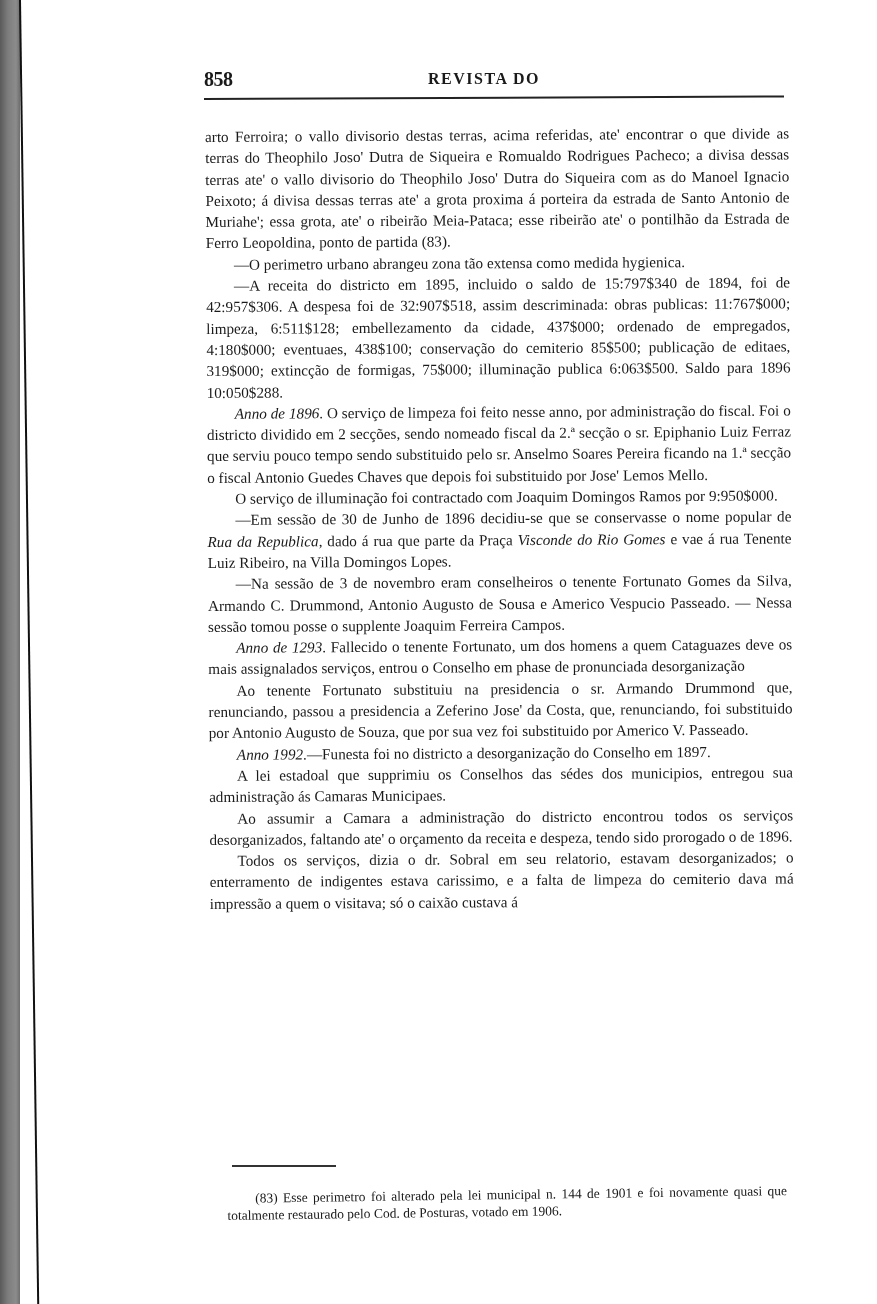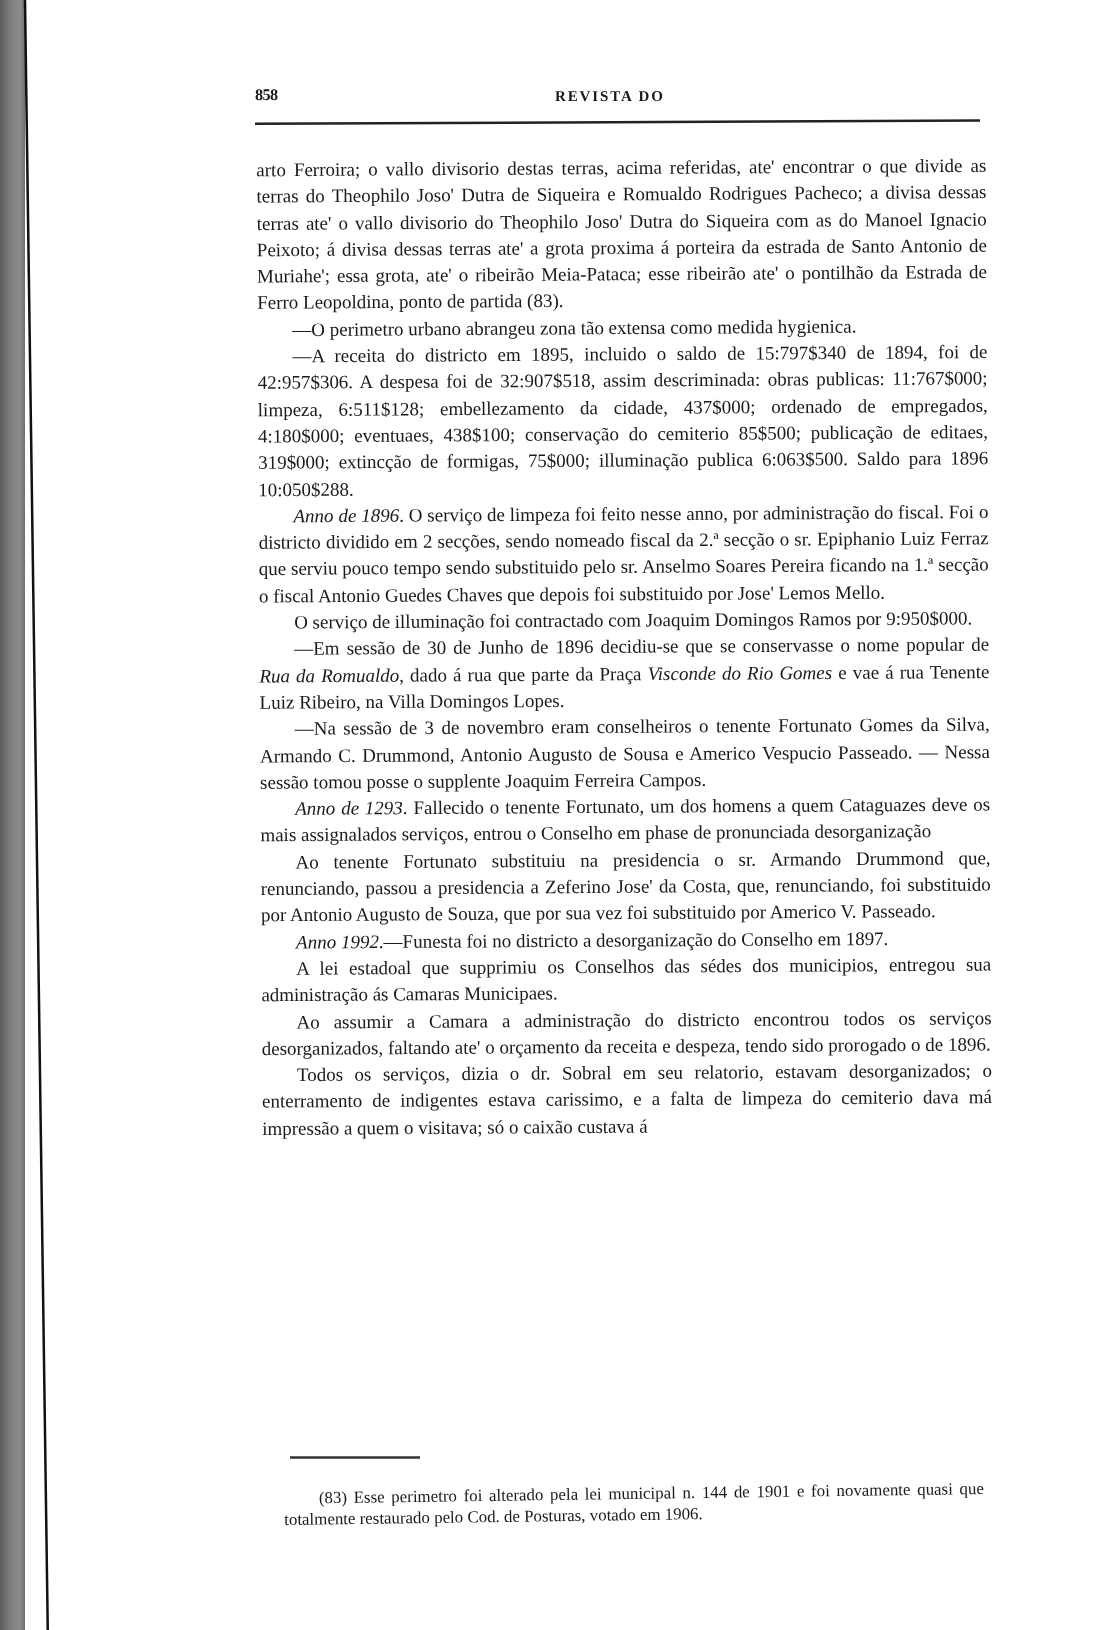--- a/index.html
+++ b/index.html
@@ -12,24 +12,24 @@
     background: linear-gradient(90deg, #5a5a5a 0%, #7d7d7d 40%, #8c8c8c 80%, #6e6e6e 100%);
   }
   .spine-edge {
     position: absolute; left: 19px; top: 0; width: 2px; height: 1304px; background: #111;
     transform: skewX(0.8deg); transform-origin: top left;
   }
   .header {
     position: absolute; left: 204px; top: 68px; width: 580px; height: 22px;
   }
   .page-number {
-    position: absolute; left: 0; top: 0; font-size: 13px; font-weight: bold; letter-spacing: -0.5px;
+    position: absolute; left: 0; top: 0; font-size: 20px; font-weight: bold; letter-spacing: -0.5px;
   }
   .running-title {
-    position: absolute; left: 240px; top: 2px; font-size: 12px; font-weight: bold; letter-spacing: 1.5px;
+    position: absolute; left: 224px; top: 2px; font-size: 16px; font-weight: bold; letter-spacing: 1.5px;
   }
   .header-rule {
     position: absolute; left: 204px; top: 98px; width: 580px; height: 2px; background: #222;
     transform: rotate(-0.25deg); transform-origin: left center;
   }
   .body-text {
     position: absolute; left: 205px; top: 126px; width: 584px;
     font-size: 15.2px; line-height: 21.3px; text-align: justify;
     transform: rotate(-0.35deg); transform-origin: left top;
   }
@@ -57,21 +57,21 @@
   <span class="running-title">REVISTA DO</span>
 </div>
 <div class="header-rule"></div>
 
 <div class="body-text">
   <p class="noindent">arto Ferroira; o vallo divisorio destas terras, acima referidas, ate' encontrar o que divide as terras do Theophilo Joso' Dutra de Siqueira e Romualdo Rodrigues Pacheco; a divisa dessas terras ate' o vallo divisorio do Theophilo Joso' Dutra do Siqueira com as do Manoel Ignacio Peixoto; á divisa dessas terras ate' a grota proxima á porteira da estrada de Santo Antonio de Muriahe'; essa grota, ate' o ribeirão Meia-Pataca; esse ribeirão ate' o pontilhão da Estrada de Ferro Leopoldina, ponto de partida (83).</p>
   <p>—O perimetro urbano abrangeu zona tão extensa como medida hygienica.</p>
   <p>—A receita do districto em 1895, incluido o saldo de 15:797$340 de 1894, foi de 42:957$306. A despesa foi de 32:907$518, assim descriminada: obras publicas: 11:767$000; limpeza, 6:511$128; embellezamento da cidade, 437$000; ordenado de empregados, 4:180$000; eventuaes, 438$100; conservação do cemiterio 85$500; publicação de editaes, 319$000; extincção de formigas, 75$000; illuminação publica 6:063$500. Saldo para 1896 10:050$288.</p>
   <p><i>Anno de 1896</i><span>. O serviço de limpeza foi feito nesse anno, por administração do fiscal. Foi o districto dividido em 2 secções, sendo nomeado fiscal da 2.ª secção o sr. Epiphanio Luiz Ferraz que serviu pouco tempo sendo substituido pelo sr. Anselmo Soares Pereira ficando na 1.ª secção o fiscal Antonio Guedes Chaves que depois foi substituido por Jose' Lemos Mello.</span></p>
   <p>O serviço de illuminação foi contractado com Joaquim Domingos Ramos por 9:950$000.</p>
-  <p><span>—Em sessão de 30 de Junho de 1896 decidiu-se que se conservasse o nome popular de </span><i>Rua da Romualdo</i><span>, dado á rua que parte da Praça </span><i>Visconde do Rio Gomes</i><span> e vae á rua Tenente Luiz Ribeiro, na Villa Domingos Lopes.</span></p>
+  <p><span>—Em sessão de 30 de Junho de 1896 decidiu-se que se conservasse o nome popular de </span><i>Rua da Republica</i><span>, dado á rua que parte da Praça </span><i>Visconde do Rio Gomes</i><span> e vae á rua Tenente Luiz Ribeiro, na Villa Domingos Lopes.</span></p>
   <p>—Na sessão de 3 de novembro eram conselheiros o tenente Fortunato Gomes da Silva, Armando C. Drummond, Antonio Augusto de Sousa e Americo Vespucio Passeado. — Nessa sessão tomou posse o supplente Joaquim Ferreira Campos.</p>
   <p><i>Anno de 1293</i><span>. Fallecido o tenente Fortunato, um dos homens a quem Cataguazes deve os mais assignalados serviços, entrou o Conselho em phase de pronunciada desorganização</span></p>
   <p>Ao tenente Fortunato substituiu na presidencia o sr. Armando Drummond que, renunciando, passou a presidencia a Zeferino Jose' da Costa, que, renunciando, foi substituido por Antonio Augusto de Souza, que por sua vez foi substituido por Americo V. Passeado.</p>
   <p><i>Anno 1992</i><span>.—Funesta foi no districto a desorganização do Conselho em 1897.</span></p>
   <p>A lei estadoal que supprimiu os Conselhos das sédes dos municipios, entregou sua administração ás Camaras Municipaes.</p>
   <p>Ao assumir a Camara a administração do districto encontrou todos os serviços desorganizados, faltando ate' o orçamento da receita e despeza, tendo sido prorogado o de 1896.</p>
   <p>Todos os serviços, dizia o dr. Sobral em seu relatorio, estavam desorganizados; o enterramento de indigentes estava carissimo, e a falta de limpeza do cemiterio dava má impressão a quem o visitava; só o caixão custava á</p>
 </div>
 
 <div class="footnote-rule"></div>

